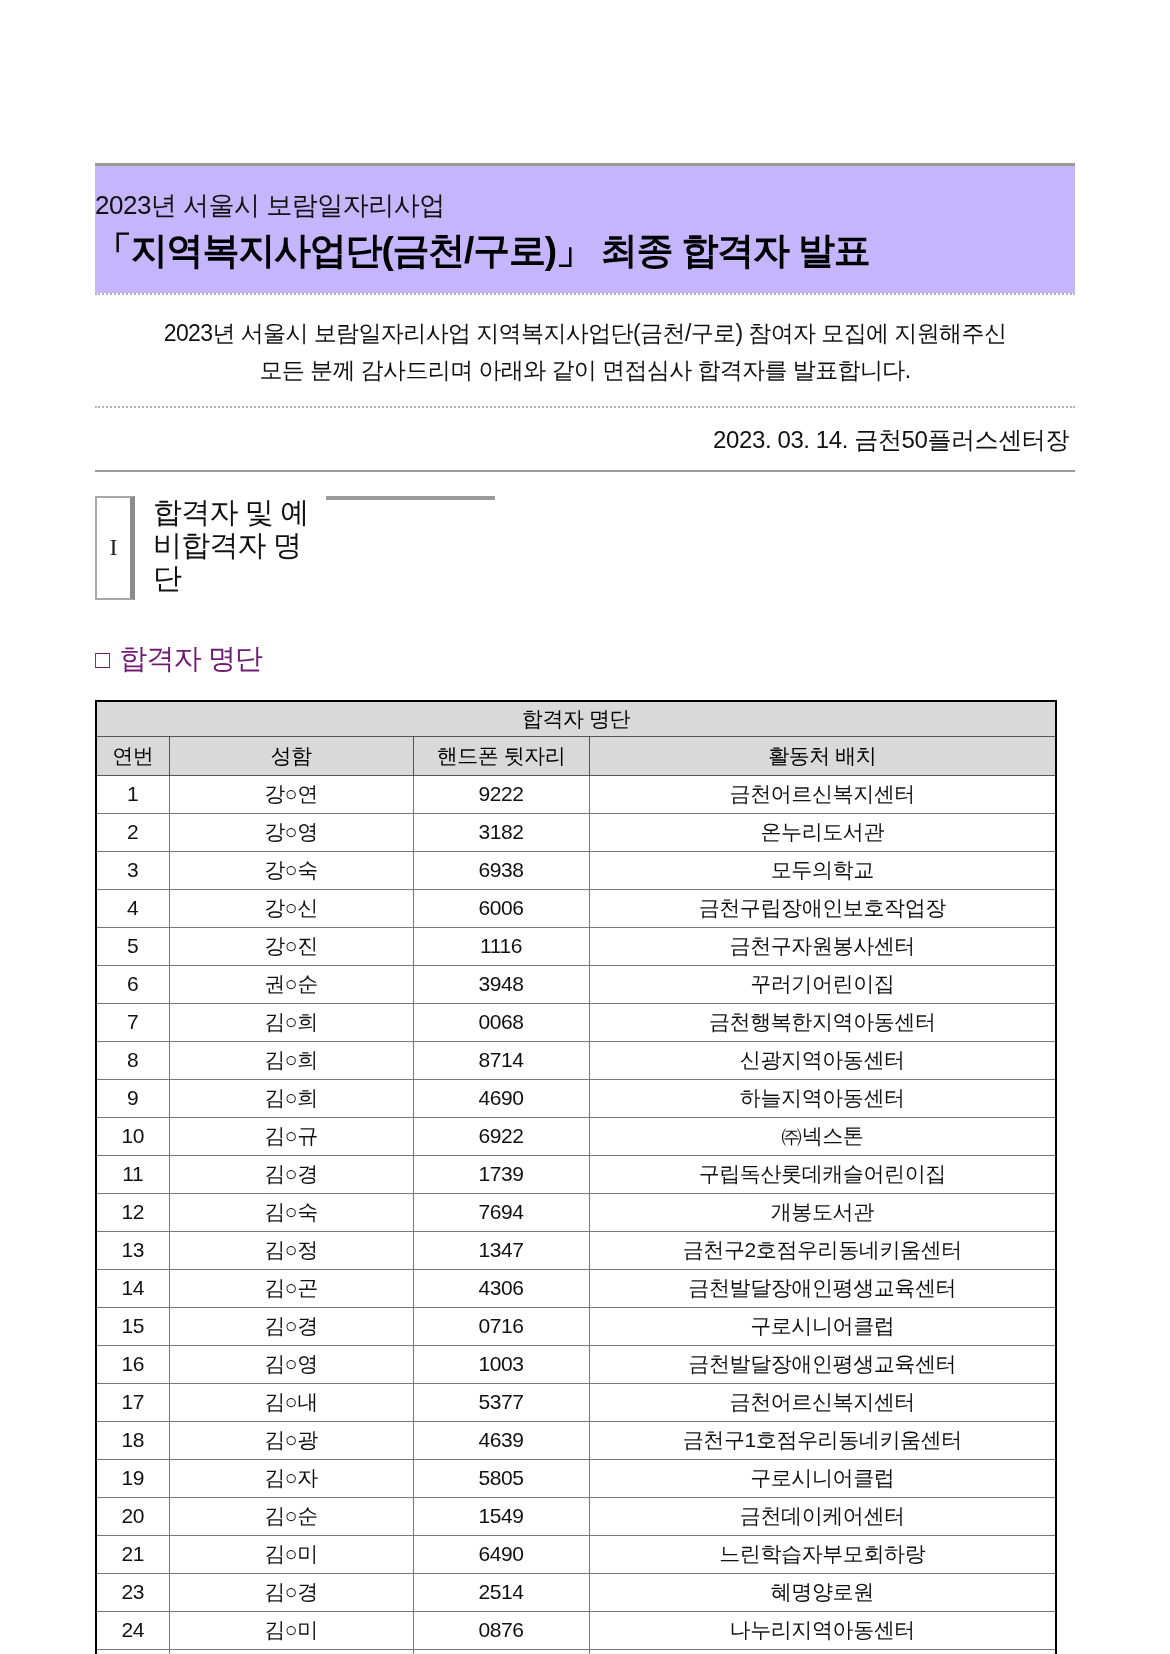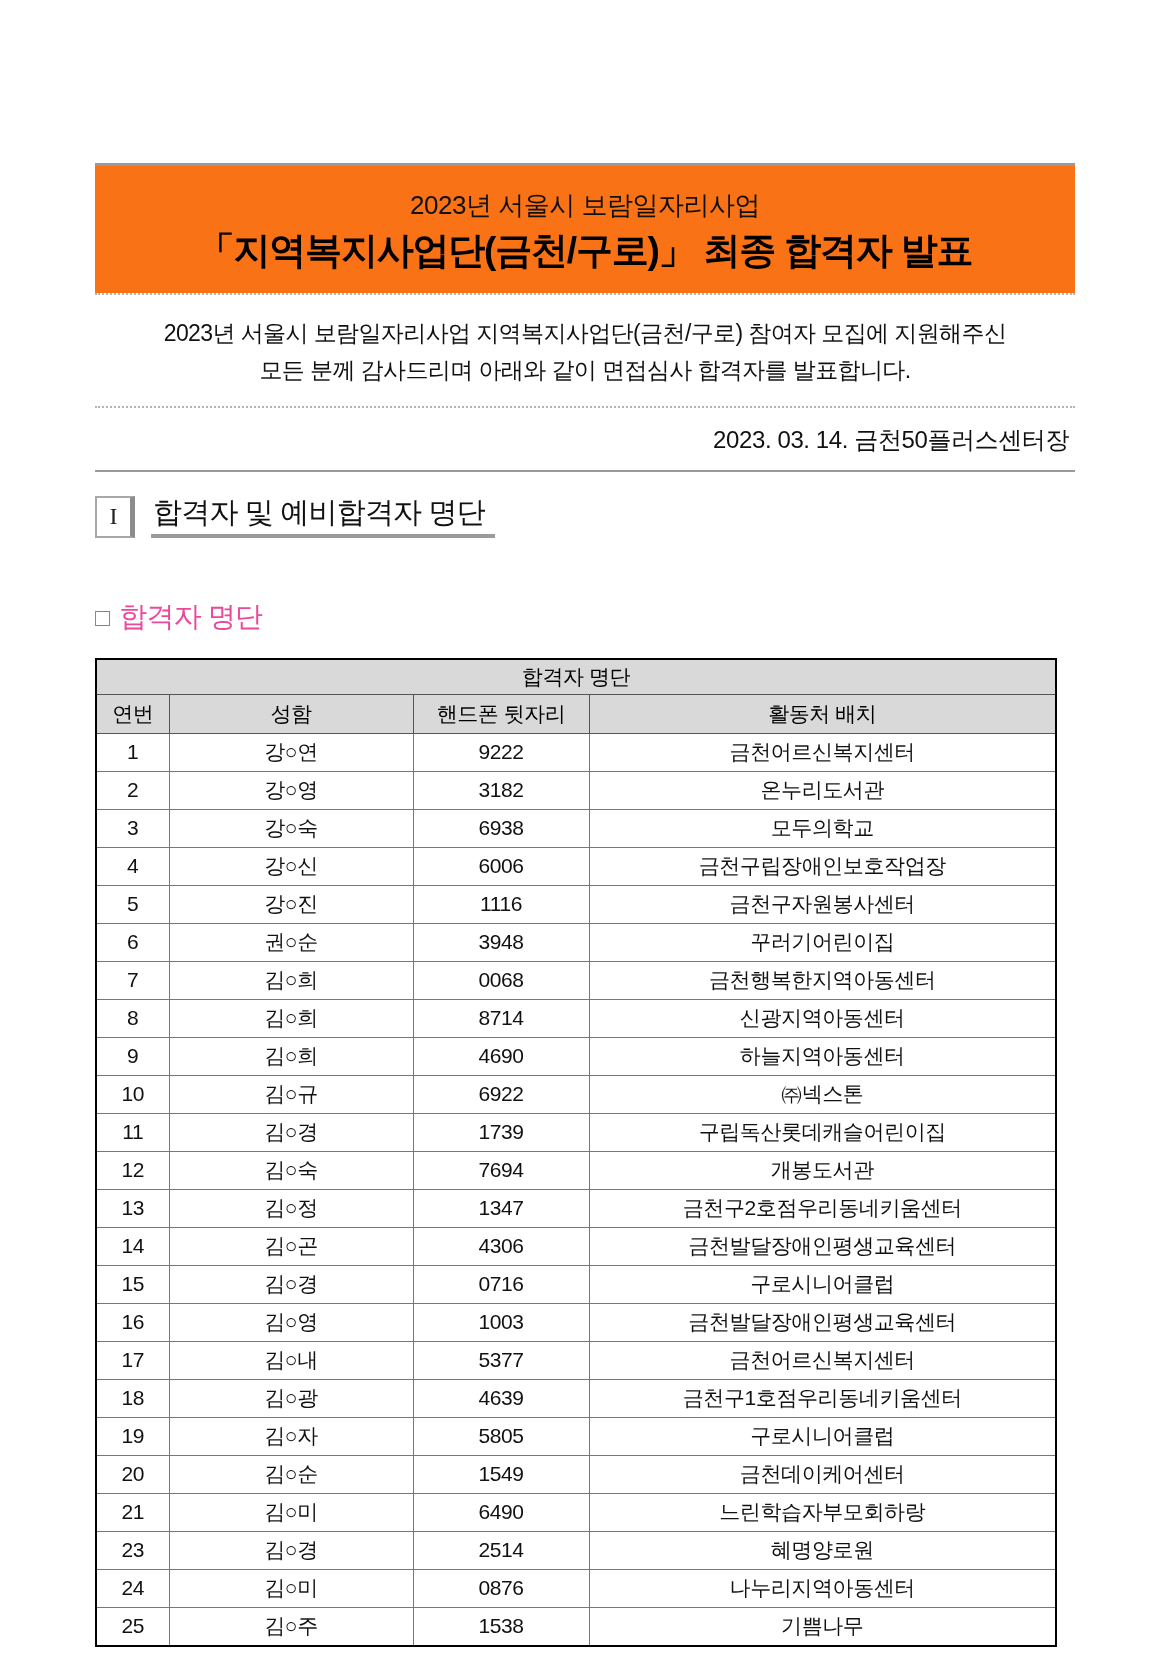--- a/index.html
+++ b/index.html
@@ -19,24 +19,23 @@
     width: 1170px;
     height: 1654px;
     box-sizing: border-box;
     padding: 0 95px;
     position: relative;
   }
 
   
   .title-band {
     margin-top: 163px;
-    background: #f97316;
+    background: #c4b5fd;
     border-top: 3px solid #9a9a9a;
     padding: 22px 0 18px 0;
-    text-align: center;
   }
   .title-small {
     font-size: 26px;
     letter-spacing: -0.5px;
     line-height: 1.35;
     color: #111;
   }
   .title-main {
     font-size: 37px;
     font-weight: bold;
@@ -89,44 +88,44 @@
     align-items: center;
     justify-content: center;
     font-family: "Liberation Serif", "DejaVu Serif", serif;
     font-size: 24px;
     color: #222;
     box-sizing: border-box;
   }
   .section-title-wrap {
     margin-left: 16px;
     display: flex;
-    flex-direction: column;
+    flex-direction: row;
     justify-content: flex-end;
     flex: 0 0 auto;
   }
   .section-title {
     font-size: 29px;
     letter-spacing: -0.8px;
     line-height: 1.15;
     padding: 0 10px 4px 2px;
     color: #111;
   }
   .section-underline {
     border-bottom: 4px solid #9a9a9a;
     height: 0;
     width: 100%;
   }
 
   
   .subsection {
     font-size: 28px;
     letter-spacing: -0.8px;
-    margin-top: 60px;
+    margin-top: 40px;
     margin-bottom: 22px;
-    color: #ec4899;
+    color: #701a75;
   }
   .subsection .sq {
     font-size: 25px;
     margin-right: 10px;
   }
 
   
   table.roster {
     border-collapse: collapse;
     width: 960px;

